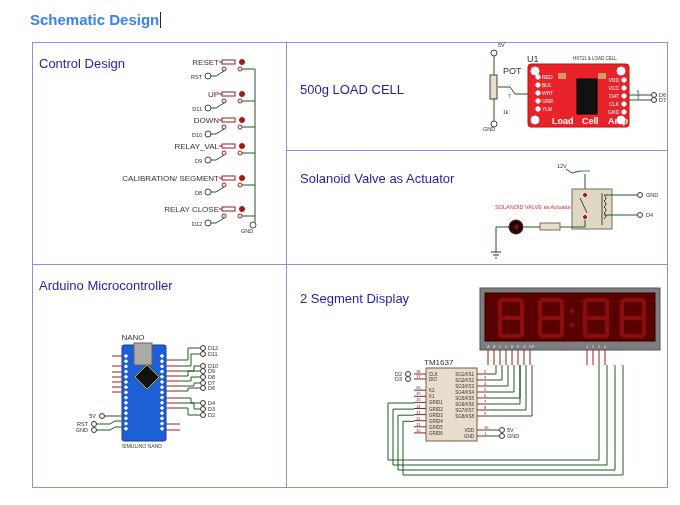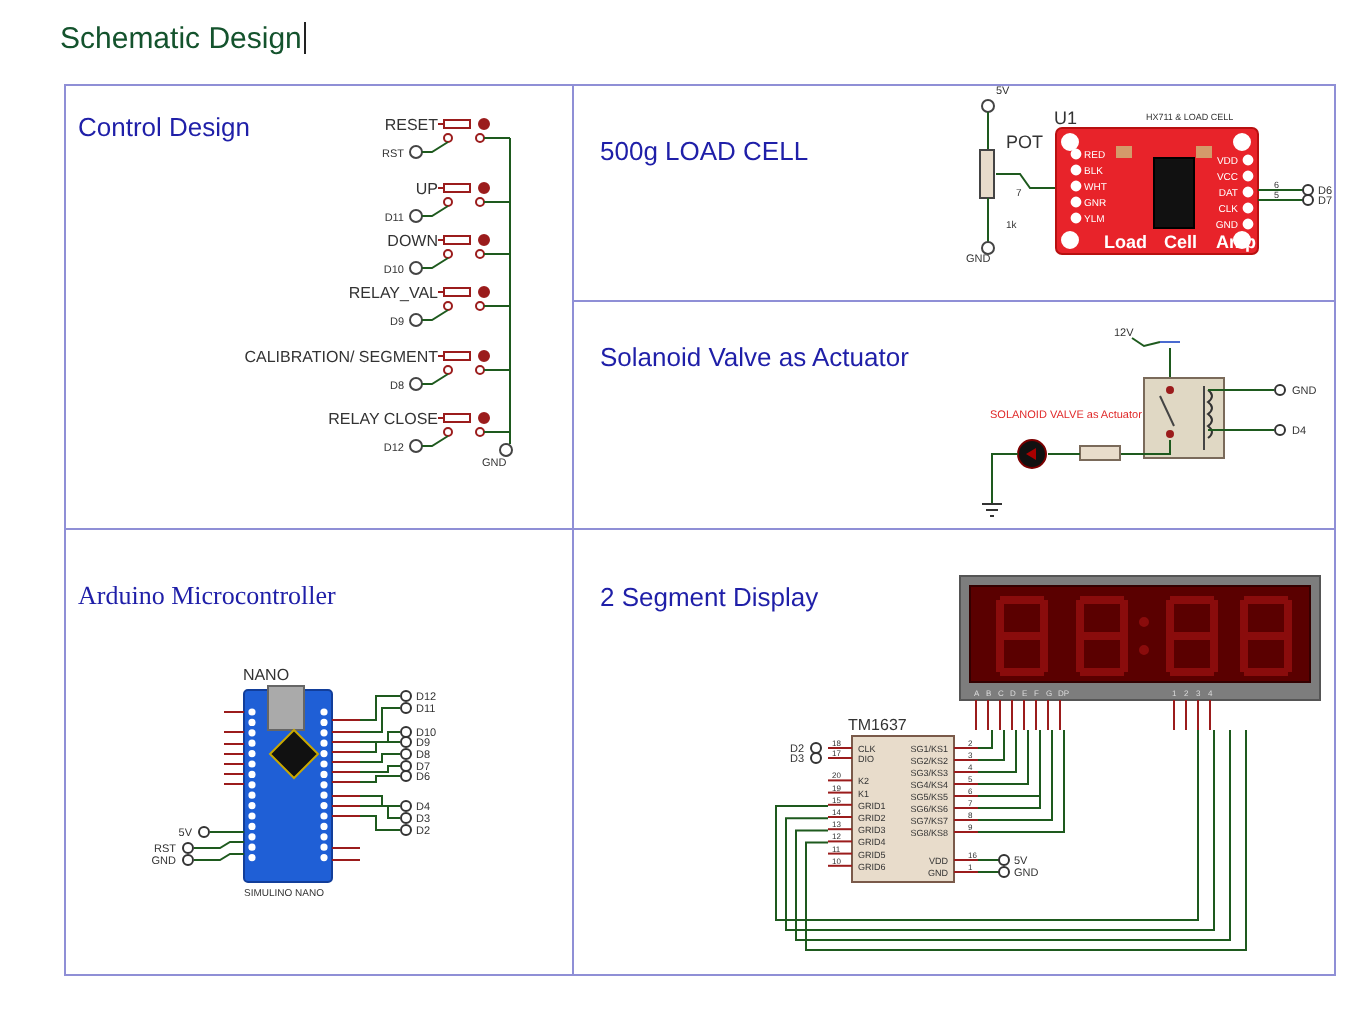--- a/index.html
+++ b/index.html
@@ -1,39 +1,39 @@
 <!DOCTYPE html>
 <html><head>
 <meta charset="utf-8">
 <style>
   html,body{margin:0;padding:0;background:#fff;}
   body{width:680px;height:505px;position:relative;overflow:hidden;font-family:"Liberation Sans",sans-serif;}
-  .doc-title{position:absolute;left:30px;top:11px;font-size:15px;font-weight:normal;color:#14532d;}
+  .doc-title{position:absolute;left:30px;top:11px;font-size:15px;font-weight:bold;color:#3b82f6;}
   .caret{display:inline-block;width:1px;height:16px;background:#222;vertical-align:-3px;margin-left:1px;}
   .grid{position:absolute;left:32px;top:42px;width:636px;height:446px;border:1px solid #8f8fd6;box-sizing:border-box;}
   .vline{position:absolute;left:286px;top:42px;width:1px;height:446px;background:#8f8fd6;}
   .hline{position:absolute;background:#8f8fd6;height:1px;}
   .cell-title{position:absolute;font-size:13px;color:#1f1fa8;}
   svg{position:absolute;left:0;top:0;}
   .lbl{font-family:"Liberation Sans",sans-serif;}
 </style>
 </head>
 <body>
 
 <div class="doc-title"><span>Schematic Design</span><span class="caret"></span></div>
 
 <div class="grid"></div>
 <div class="vline"></div>
 <div class="hline" style="left:32px;top:264px;width:636px;"></div>
 <div class="hline" style="left:286px;top:150px;width:382px;"></div>
 
 <div class="cell-title" style="left:39px;top:56px;">Control Design</div>
-<div class="cell-title" style="left:300px;top:68px;">500g LOAD CELL</div>
+<div class="cell-title" style="left:300px;top:82px;">500g LOAD CELL</div>
 <div class="cell-title" style="left:300px;top:171px;">Solanoid Valve as Actuator</div>
-<div class="cell-title" style="left:39px;top:290px;font-family:Liberation Serif, serif;">Arduino Microcontroller</div>
+<div class="cell-title" style="left:39px;top:278px;">Arduino Microcontroller</div>
 <div class="cell-title" style="left:300px;top:291px;">2 Segment Display</div>
 
 <svg id="sch" width="680" height="505">
     <text x="219" y="65" font-size="8" fill="#333" text-anchor="end" class="lbl" font-weight="normal">RESET</text>
     <rect x="222" y="60" width="13" height="4" fill="#fff" stroke="#9b1c1c" stroke-width="1" rx="0"></rect>
     <line x1="219" y1="62" x2="222" y2="62" stroke="#9b1c1c" stroke-width="1"></line>
     <circle cx="242" cy="62" r="2.5" fill="#9b1c1c" stroke="#9b1c1c" stroke-width="1"></circle>
     <circle cx="224" cy="69" r="2" fill="#fff" stroke="#9b1c1c" stroke-width="1"></circle>
     <circle cx="240" cy="69" r="2" fill="#fff" stroke="#9b1c1c" stroke-width="1"></circle>
     <line x1="242" y1="69" x2="255" y2="69" stroke="#1e5a1e" stroke-width="1"></line>

